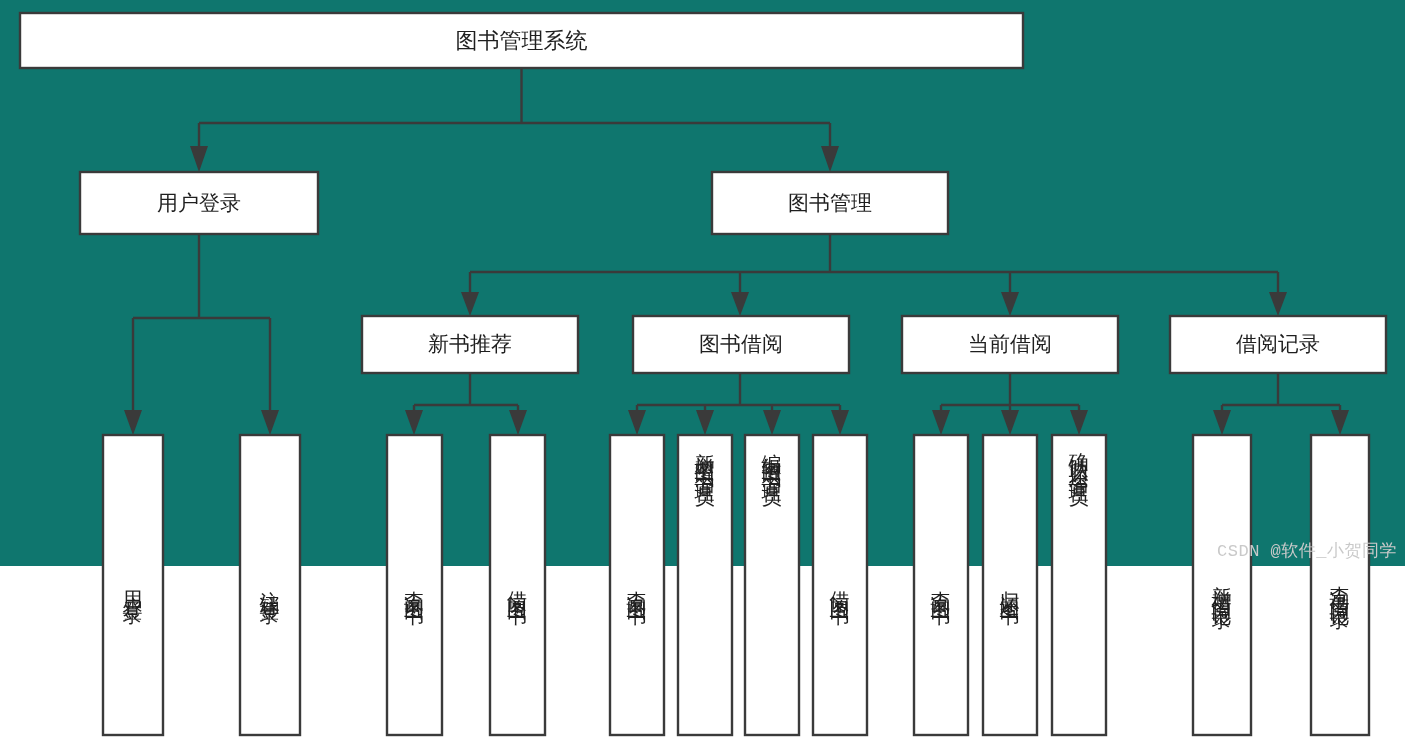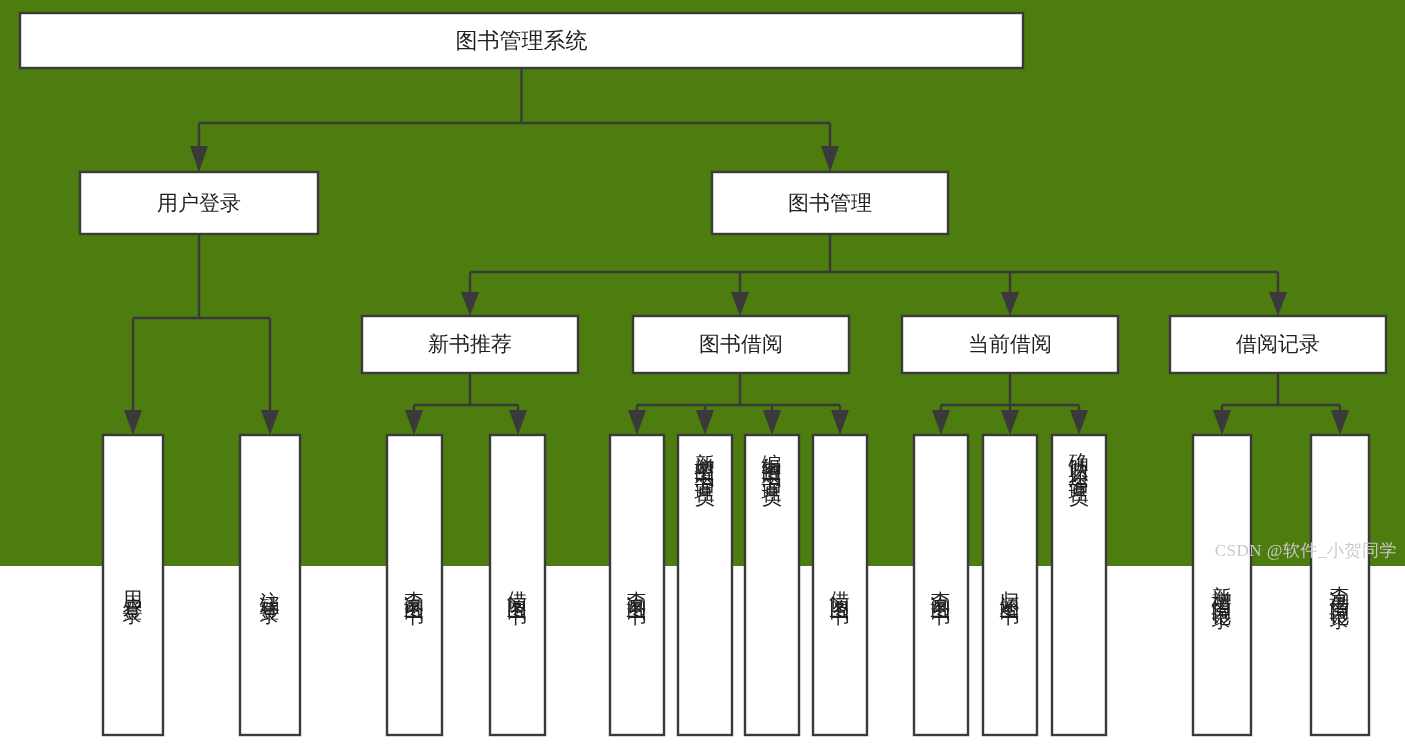--- a/index.html
+++ b/index.html
@@ -10,21 +10,21 @@
   body {
     width: 1405px;
     height: 747px;
     overflow: hidden;
     font-family: "Liberation Sans", "DejaVu Sans", sans-serif;
   }
   #diagram-root {
     position: relative;
     width: 1405px;
     height: 566px;
-    background: #4d7c0f;
+    background: #0f766e;
   }
   svg#flowchart {
     position: absolute;
     left: 0;
     top: 0;
     width: 1405px;
     height: 747px;
   }
   .node-rect {
     fill: #ffffff;
@@ -72,21 +72,21 @@
     font-size: 20px;
     line-height: 1;
     letter-spacing: 5px;
     color: #1f1f1f;
     white-space: nowrap;
   }
   #watermark {
     position: absolute;
     right: 8px;
     bottom: 4px;
-    font-family: Liberation Serif, serif;
+    font-family: Liberation Mono, monospace;
     font-size: 17px;
     color: #c9c9c9;
     letter-spacing: 0.5px;
     white-space: nowrap;
   }
 </style>
 </head>
 <body>
 
 <div id="diagram-root">

